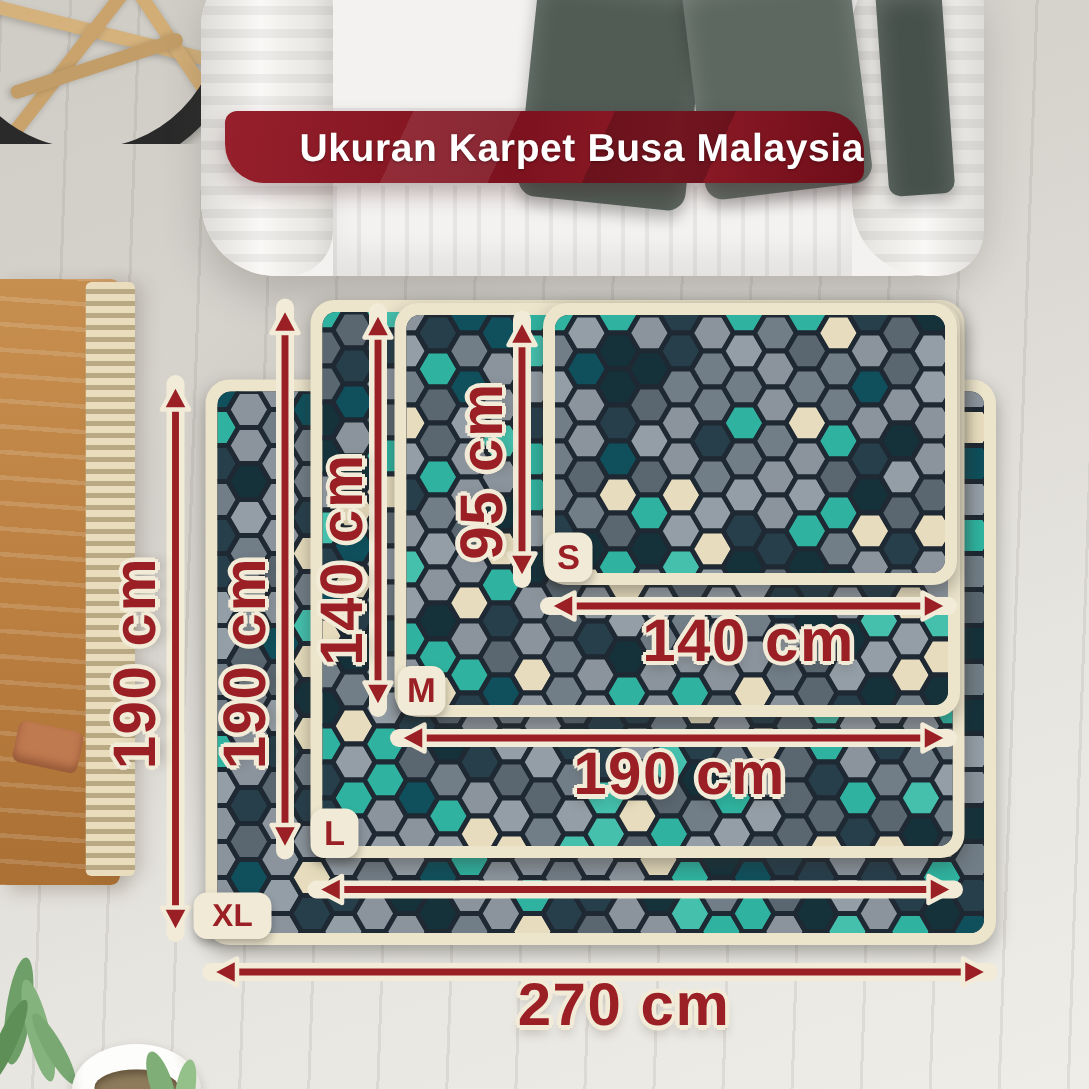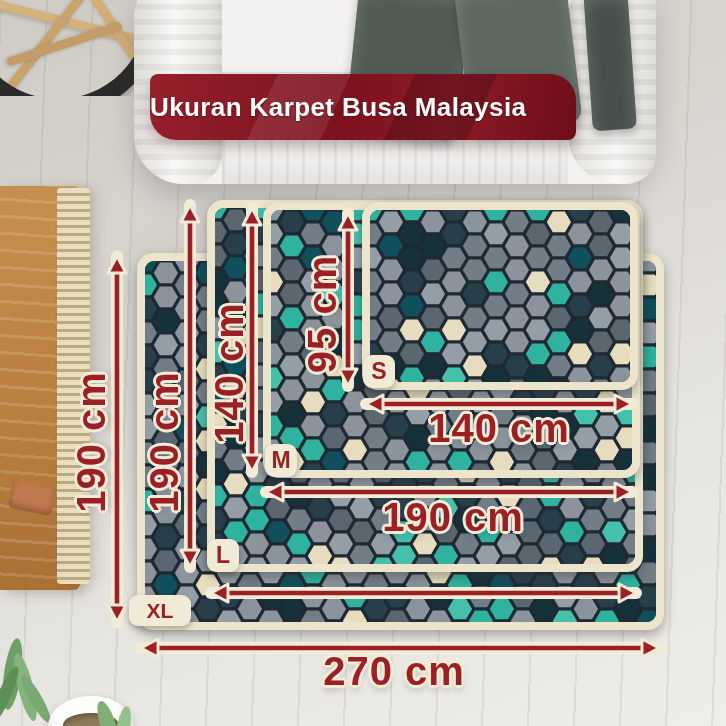--- a/index.html
+++ b/index.html
@@ -49,25 +49,25 @@
        background:repeating-linear-gradient(180deg,rgba(0,0,0,.05) 0 6px,rgba(255,255,255,0) 6px 15px);}
   .seat-front{position:absolute;left:88px;right:88px;bottom:0;height:60px;
        background:repeating-linear-gradient(90deg,rgba(0,0,0,.055) 0 3px,rgba(255,255,255,0) 3px 16px);
        box-shadow:inset 0 -16px 18px rgba(0,0,0,.06);}
   .seam{position:absolute;left:88px;right:88px;top:98px;height:3px;background:rgba(0,0,0,.06);}
   .pillow{position:absolute;border-radius:12px;box-shadow:inset 0 10px 16px rgba(255,255,255,.18),0 6px 10px rgba(0,0,0,.25);}
   .pillow-a{left:352px;top:-16px;width:112px;height:152px;background:#515c55;transform:rotate(6deg);}
   .pillow-b{left:462px;top:-20px;width:112px;height:148px;background:#5d6861;transform:rotate(-7deg);}
   .pillow-c{left:588px;top:-12px;width:44px;height:142px;background:#47514b;transform:rotate(-4deg);border-radius:8px;}
   
-  .banner{position:absolute;left:150px;top:74px;width:426px;height:66px;z-index:40;
+  .banner{position:absolute;left:150px;top:74px;width:426px;height:48px;z-index:40;
           border-radius:8px 26px 8px 26px;overflow:hidden;
           background:linear-gradient(100deg,#96202c 0%,#7c121e 45%,#8e1b27 70%,#6d0d18 100%);
           box-shadow:0 7px 14px rgba(60,20,25,.3);
-          display:flex;align-items:center;justify-content:flex-start;}
+          display:flex;align-items:center;justify-content:flex-end;}
   .banner-sheen{position:absolute;inset:0;
           background:linear-gradient(115deg,rgba(255,255,255,0) 28%,rgba(255,255,255,.09) 28% 44%,rgba(255,255,255,0) 44% 58%,rgba(0,0,0,.20) 58% 76%,rgba(0,0,0,0) 76%);}
   .banner-text{position:relative;color:#ffffff;font-weight:bold;font-size:26px;letter-spacing:.4px;
           text-shadow:0 1px 2px rgba(0,0,0,.35);}
   
   .rug{position:absolute;box-sizing:border-box;background:#ece4cb;border-radius:16px;padding:8px;
        box-shadow:0 5px 12px rgba(50,48,42,.38);}
   .rug-inner{width:100%;height:100%;border-radius:9px;overflow:hidden;background:#1f2933;}
   .rug-inner svg{display:block;}
   .rug-xl{left:137px;top:253px;width:527px;height:377px;z-index:10;}
@@ -83,29 +83,29 @@
                    -2px -2px 0 #f2ebd7,2px -2px 0 #f2ebd7,-2px 2px 0 #f2ebd7,2px 2px 0 #f2ebd7,
                    0 5px 7px rgba(40,30,20,.25);}
   .dim.vert{transform:translate(-50%,-50%) rotate(-90deg);}
   .dim-v-xl{left:91px; top:442px;}
   .dim-v-l {left:164px;top:442px;}
   .dim-v-m {left:229px;top:373px;}
   .dim-v-s {left:322px;top:314px;}
   .dim-h-s {left:499px;top:428px;}
   .dim-h-m {left:453px;top:517px;}
   .dim-h-l {left:424px;top:620px;}
-  .dim-h-xl{left:394px;top:671px;text-align:right;}
+  .dim-h-xl{left:416px;top:671px;text-align:right;}
   
   .badge{position:absolute;z-index:26;background:#f1ead6;color:#9b2025;font-weight:bold;font-size:23px;
          border-radius:9px;display:flex;align-items:center;justify-content:center;
          box-shadow:0 3px 6px rgba(0,0,0,.28);}
   .badge-s {left:363px;top:355px;width:32px;height:33px;}
   .badge-m {left:265px;top:444px;width:32px;height:33px;}
   .badge-l {left:207px;top:539px;width:32px;height:33px;}
-  .badge-xl{left:129px;top:595px;width:62px;height:31px;font-size:21px;}
+  .badge-xl{left:129px;top:595px;width:52px;height:31px;font-size:21px;}
 </style>
 </head>
 <body>
 
 <div class="scene">
 
   <div class="planks"></div>
   <div class="floor-shadow"></div>
 
   <div class="decor">

